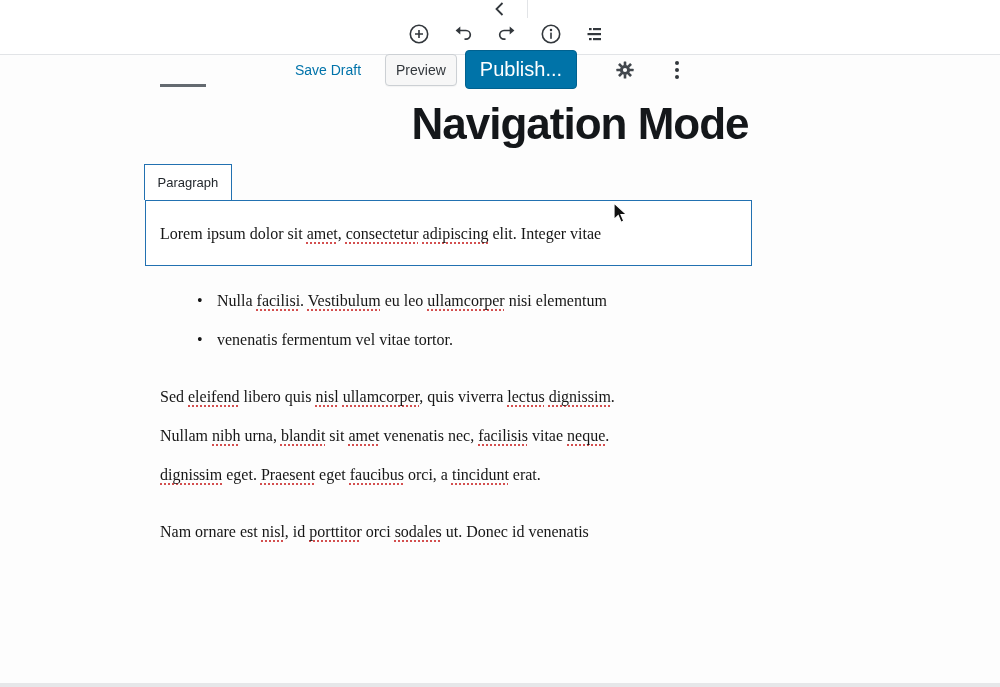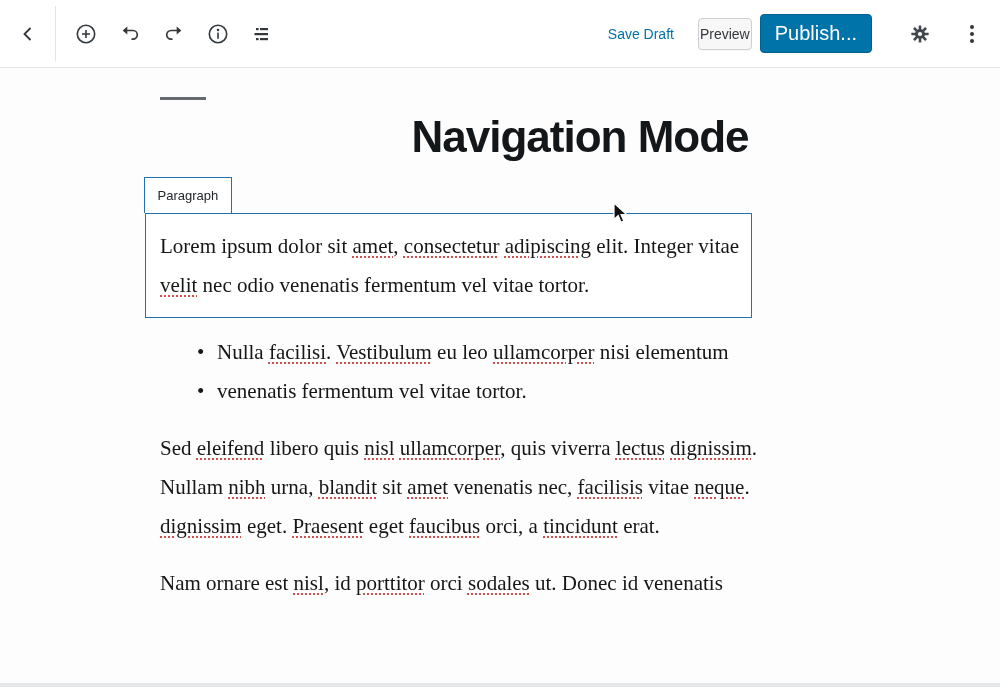--- a/index.html
+++ b/index.html
@@ -3,60 +3,60 @@
 <meta charset="utf-8">
 <style>
   * { box-sizing: border-box; margin: 0; padding: 0; }
   html,body { width:1000px; height:687px; overflow:hidden; }
   body {
     font-family: "Liberation Sans", sans-serif;
     background:#fdfdfd; color:#1e1e1e; position:relative;
   }
   
   .topbar {
-    height:68px; background:#fff; border-bottom:1px solid #e2e4e7;
-    display:flex; align-items:center;
+    height:55px; background:#fff; border-bottom:1px solid #e2e4e7;
+    display:flex; align-items:center;flex-direction:column;
   }
   .tb-back {
     width:56px; height:55px; border-right:1px solid #e2e4e7;
     display:flex; align-items:center; justify-content:center;
     background:none; border-top:none; border-left:none; border-bottom:none; cursor:pointer;
   }
   .tb-left { display:flex; align-items:center; gap:12px; padding-left:14px; }
   .icon-btn {
     width:32px; height:32px; display:flex; align-items:center; justify-content:center;
     background:none; border:none; cursor:pointer;
   }
   .tb-spacer { flex:1; }
   .tb-right { display:flex; align-items:center; padding-right:10px; }
   .save-draft {
     background:none; border:none; color:#0073aa; font-size:14px; cursor:pointer;
     margin-right:24px; font-family:inherit;
   }
   .preview-btn {
     background:#f7f7f7; border:1px solid #ccd0d4; border-radius:4px;
-    color:#32373c; font-size:14px; padding:7px 1px; cursor:pointer;
+    color:#32373c; font-size:14px; padding:7px 10px; cursor:pointer;
     margin-right:8px; font-family:inherit; box-shadow:0 1px 1px rgba(0,0,0,.04);
   }
   .publish-btn {
     background:#0073a8; border:1px solid #006败291;border:1px solid #00618f; border-radius:4px;
     color:#fff; font-size:20px; padding:7px 14px; cursor:pointer;
     margin-right:32px; font-family:inherit;
   }
   .gear-btn { margin-right:20px; }
   .kebab-btn { margin-right:2px; }
   svg.ico { display:block; }
   
   .canvas { padding-left:160px; }
   .title-dash { width:46px; height:3px; background:#646a70; margin-top:29px; }
   .doc-title {
     margin-top:13px; font-size:44px; line-height:48px; font-weight:700;
     letter-spacing:-1px; color:#14171a; font-family:"Liberation Sans", sans-serif;text-align:center;
   }
-  .serif { font-family:"Liberation Serif","DejaVu Serif",serif; font-size:21px; color:#161616; }
+  .serif { font-family:"Liberation Serif","DejaVu Serif",serif; font-size:16px; color:#161616; }
   .tline { line-height:39px; white-space:nowrap; }
   .bad {
     text-decoration-line: underline;
     text-decoration-style: dotted;
     text-decoration-color:#d34f4f;
     text-decoration-thickness:2px;
     text-underline-offset:3px;
   }
   .block-wrap { position:relative; margin-left:-15px; margin-top:52px; width:607px; }
   .block-tab {
@@ -175,21 +175,20 @@
 <main class="canvas">
   <div class="title-dash"></div>
   <h1 class="doc-title">Navigation Mode</h1>
 
   <div class="block-wrap">
     <div class="block-tab">
       <span>Paragraph</span>
     </div>
     <div class="para-block serif">
         <div class="tline"><span>Lorem ipsum dolor sit </span><span class="bad">amet</span><span>, </span><span class="bad">consectetur</span><span> </span><span class="bad">adipiscing</span><span> elit. Integer vitae</span></div>
-        <div class="tline"><span class="bad">velit</span><span> nec odio venenatis fermentum vel vitae tortor.</span></div>
       </div>
   </div>
 
   <div class="doc-list serif">
       <div class="tline li-line"><span class="li-bullet">•</span><span>Nulla </span><span class="bad">facilisi</span><span>. </span><span class="bad">Vestibulum</span><span> eu leo </span><span class="bad">ullamcorper</span><span> nisi elementum</span></div>
       <div class="tline li-line"><span class="li-bullet">•</span><span>venenatis fermentum vel vitae tortor.</span></div>
     </div>
 
   <div class="doc-para serif">
       <div class="tline"><span>Sed </span><span class="bad">eleifend</span><span> libero quis </span><span class="bad">nisl</span><span> </span><span class="bad">ullamcorper</span><span>, quis viverra </span><span class="bad">lectus</span><span> </span><span class="bad">dignissim</span><span>.</span></div>

